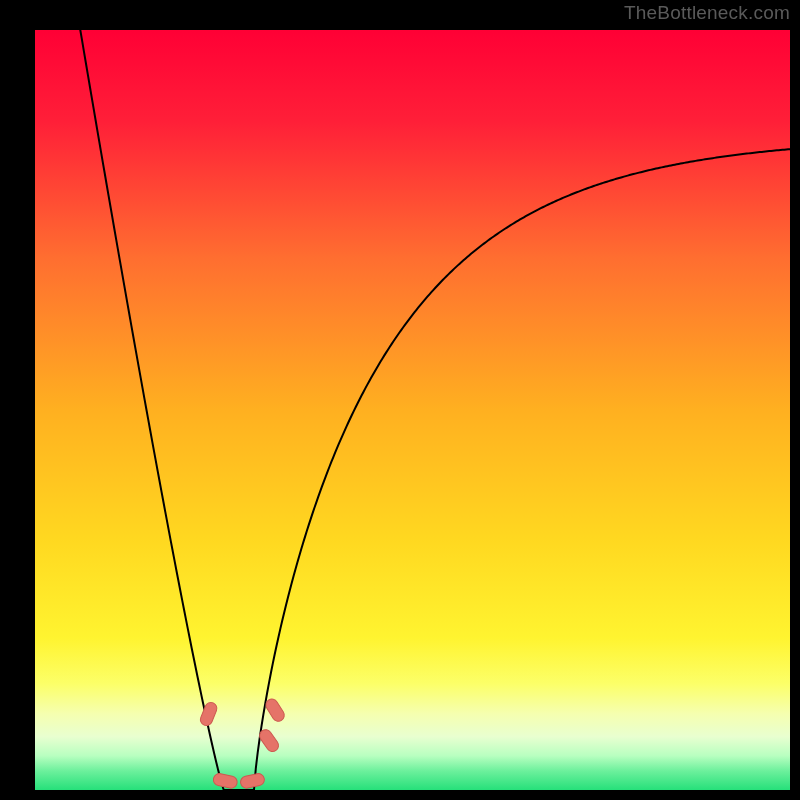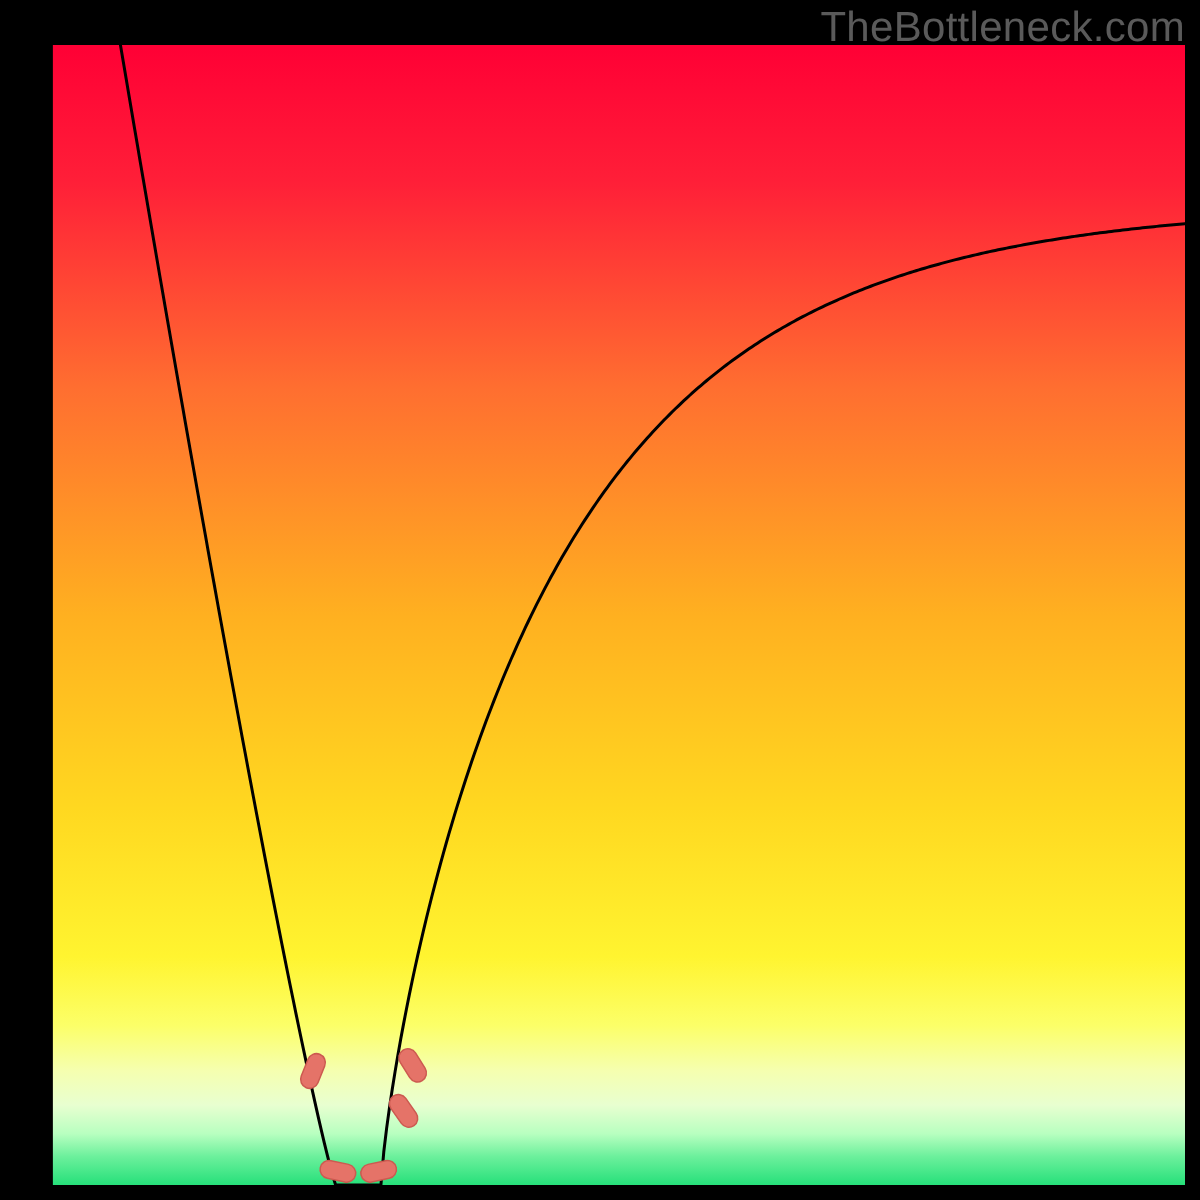--- a/index.html
+++ b/index.html
@@ -24,21 +24,21 @@
     top: 30px;
     width: 755px;
     height: 760px;
     overflow: hidden;
   }
   .watermark {
     position: absolute;
     top: 2px;
     right: 10px;
     font-family: Arial, Helvetica, sans-serif;
-    font-size: 28px;
+    font-size: 19px;
     color: #5a5a5a;
     font-weight: 500;
     letter-spacing: 0.2px;
   }
   svg {
     display: block;
     width: 100%;
     height: 100%;
   }
 </style>

